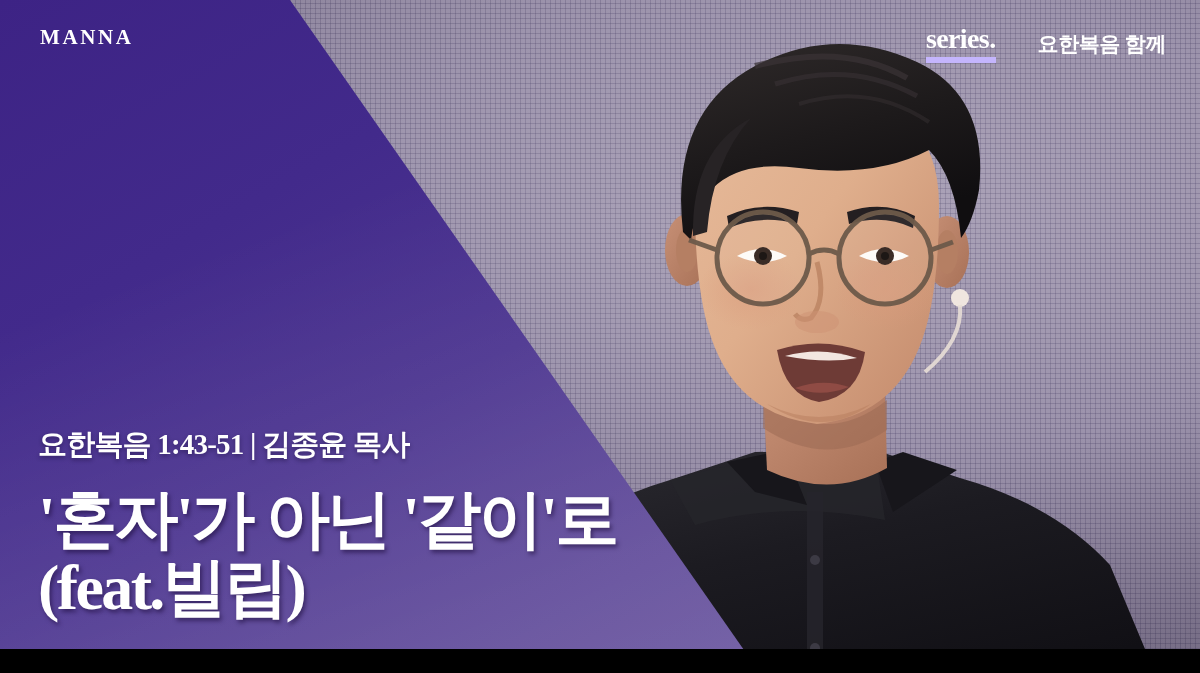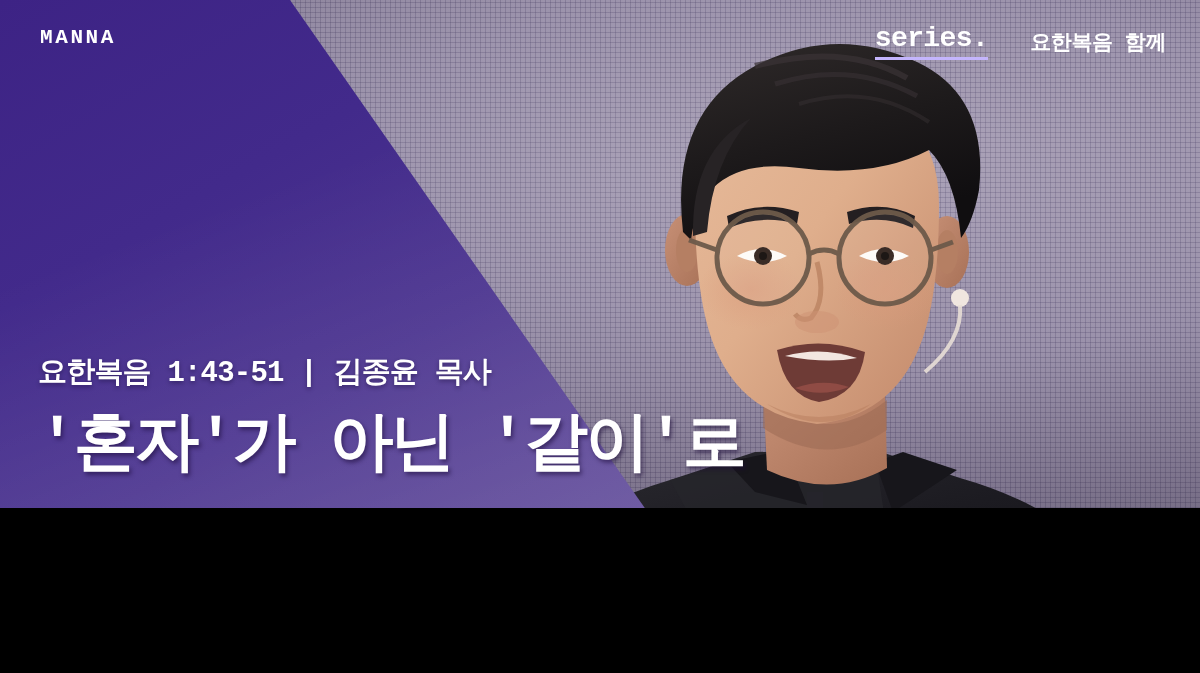--- a/index.html
+++ b/index.html
@@ -1,19 +1,19 @@
 <!DOCTYPE html>
 <html><head>
 <meta charset="utf-8">
 <style>
   html,body{margin:0;padding:0;background:#000;}
   *{box-sizing:border-box;}
   #stage{
-    position:relative;width:1200px;height:508px;overflow:hidden;
-    font-family:Liberation Mono, monospace;
+    position:relative;width:1200px;height:649px;overflow:hidden;
+    font-family:Liberation Serif, serif;
     background:#4c1d95;
   }
 
   
   .wall{position:absolute;inset:0;
     background:
       radial-gradient(120% 100% at 78% 30%, #a49bb2 0%, #9b92ab 38%, #8b8299 72%, #7d7490 100%);
   }
   .wall-mesh{position:absolute;inset:0;
     background-image:
@@ -41,21 +41,21 @@
     background:linear-gradient(160deg, rgba(255,255,255,0) 30%, rgba(255,255,255,.10) 72%, rgba(255,255,255,.14) 100%);
   }
 
   
   .logo{position:absolute;left:40px;top:24px;z-index:6;color:#fff;}
   .logo .l1{font-size:21px;font-weight:bold;letter-spacing:2.6px;line-height:1.32;}
   .logo .l2{font-size:24px;font-weight:500;letter-spacing:2.2px;line-height:1.35;}
 
   
   .hdr-right{position:absolute;right:34px;top:24px;z-index:6;display:flex;align-items:center;gap:42px;color:#fff;}
-  .series{font-size:28px;font-weight:bold;letter-spacing:-.6px;padding-bottom:4px;border-bottom:3px solid #c4b5fd;line-height:1.05;}
+  .series{font-size:28px;font-weight:bold;letter-spacing:-.6px;padding-bottom:4px;border-bottom:6px solid #c4b5fd;line-height:1.05;}
   .series-ko{font-size:21px;font-weight:bold;letter-spacing:-.4px;}
 
   
   .textblock{position:absolute;left:38px;bottom:28px;z-index:6;color:#fff;}
   .ref{font-size:29px;font-weight:bold;letter-spacing:-.8px;margin-bottom:22px;
        text-shadow:0 2px 4px rgba(20,8,48,.45);}
   .title-line{
     font-size:64px;font-weight:900;letter-spacing:-2.6px;line-height:1.03;white-space:nowrap;
     text-shadow:2px 3px 4px rgba(25,10,55,.55);
   }
@@ -171,15 +171,16 @@
   </div>
 
   <div class="hdr-right">
     <div class="series">series.</div>
     <div class="series-ko">요한복음 함께</div>
   </div>
 
   <div class="textblock">
     <div class="ref">요한복음 1:43-51 | 김종윤 목사</div>
     <div class="title-line">'혼자'가 아닌 '같이'로</div>
+    <div class="title-line">(feat.빌립)</div>
   </div>
 
 </div>
 
 </body></html>

